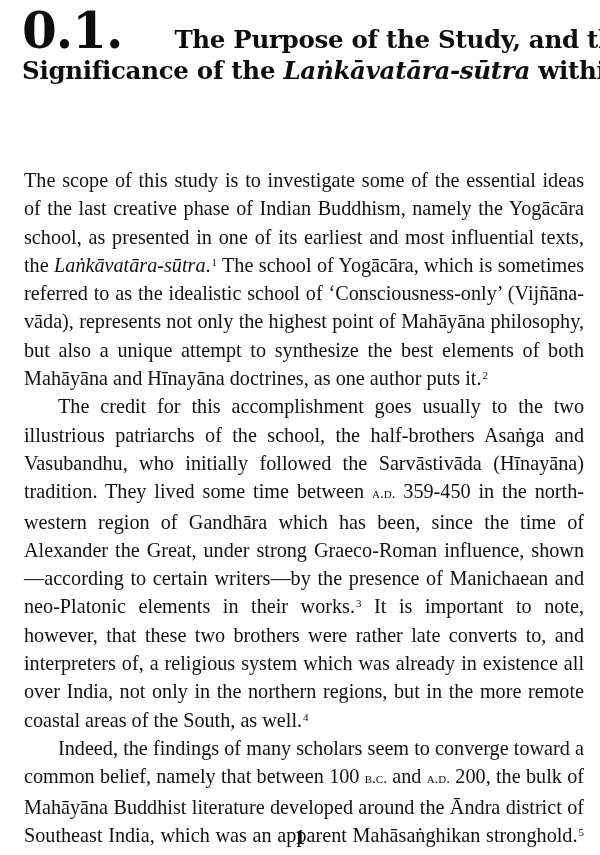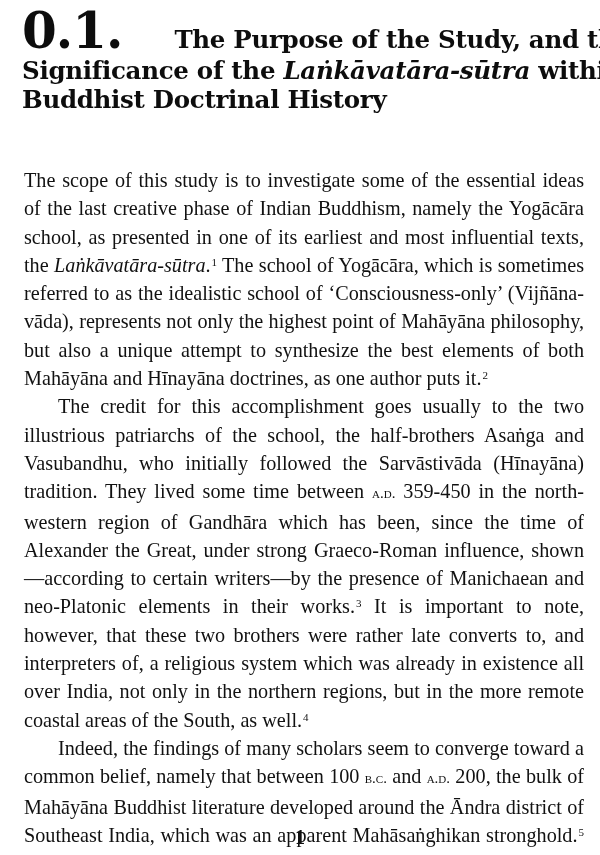--- a/index.html
+++ b/index.html
@@ -40,21 +40,20 @@
   }
 </style>
 </head>
 <body>
 
 <div class="page">
 
   <div class="heading">
     <span class="heading-line1"><span class="sec-num">0.1.</span><span>The Purpose of the Study, and the</span></span>
     <span class="heading-line"><span>Significance of the </span><i>Laṅkāvatāra-sūtra</i><span> within</span></span>
-    <span class="heading-line">Buddhist Doctrinal History</span>
   </div>
 
   <div class="body">
     <p class="para"><span>The scope of this study is to investigate some of the essential ideas of the last creative phase of Indian Buddhism, namely the Yogācāra school, as presented in one of its earliest and most influential texts, the </span><i>Laṅkāvatāra-sūtra</i><span>.</span><sup class="fn">1</sup><span>  The school of Yogācāra, which is sometimes referred to as the idealistic school of ‘Consciousness-only’ (Vijñāna­vāda), represents not only the highest point of Mahāyāna philosophy, but also a unique attempt to synthesize the best elements of both Mahāyāna and Hīnayāna doctrines, as one author puts it.</span><sup class="fn">2</sup></p>
 
     <p class="para indent"><span>The credit for this accomplishment goes usually to the two illustrious patriarchs of the school, the half-brothers Asaṅga and Vasubandhu, who initially followed the Sarvāstivāda (Hīnayāna) tradition.  They lived some time between </span><span class="sc">a.d.</span><span> 359-450 in the north­western region of Gandhāra which has been, since the time of Alexander the Great, under strong Graeco-Roman influence, shown —according to certain writers—by the presence of Manichaean and neo-Platonic elements in their works.</span><sup class="fn">3</sup><span> It is important to note, however, that these two brothers were rather late converts to, and interpreters of, a religious system which was already in existence all over India, not only in the northern regions, but in the more remote coastal areas of the South, as well.</span><sup class="fn">4</sup></p>
 
     <p class="para indent"><span>Indeed, the findings of many scholars seem to converge toward a common belief, namely that between 100 </span><span class="sc">b.c.</span><span> and </span><span class="sc">a.d.</span><span> 200, the bulk of Mahāyāna Buddhist literature developed around the Āndra district of Southeast India, which was an apparent Mahāsaṅghikan stronghold.</span><sup class="fn">5</sup><span>  The most renowned Mahāyānist, Nāgārjuna (</span><span> 150-250), the founder of the Mādhyamika school, was also born in the Āndhra district (near Śrī Parvata or Śrī Śailam) and lived most of his life there, according to his biography translated by Kumārajīva, in the fourth century.</span></p>
   </div>
 

